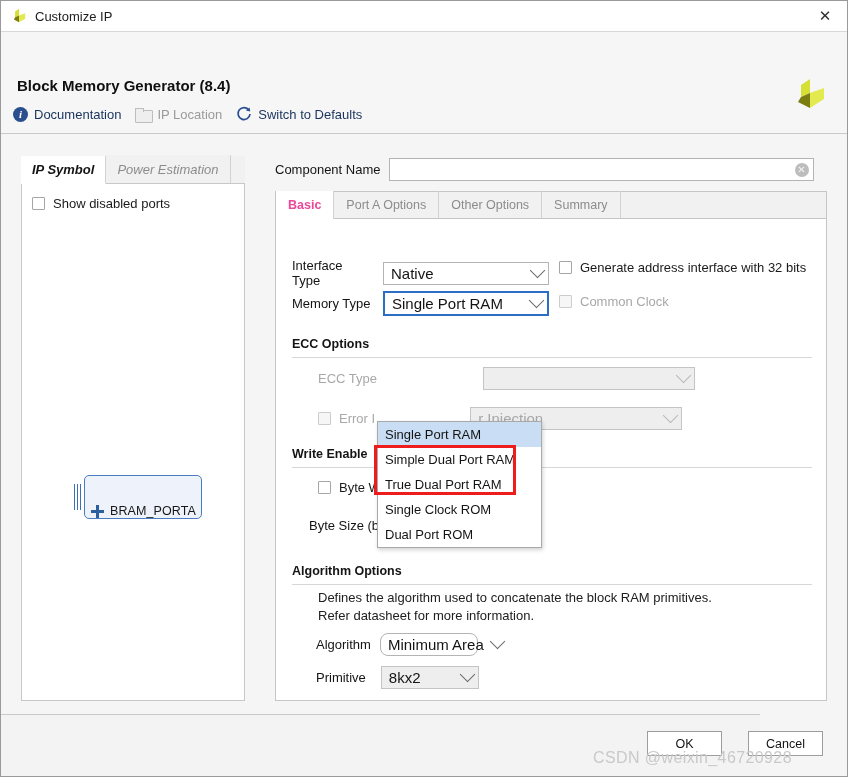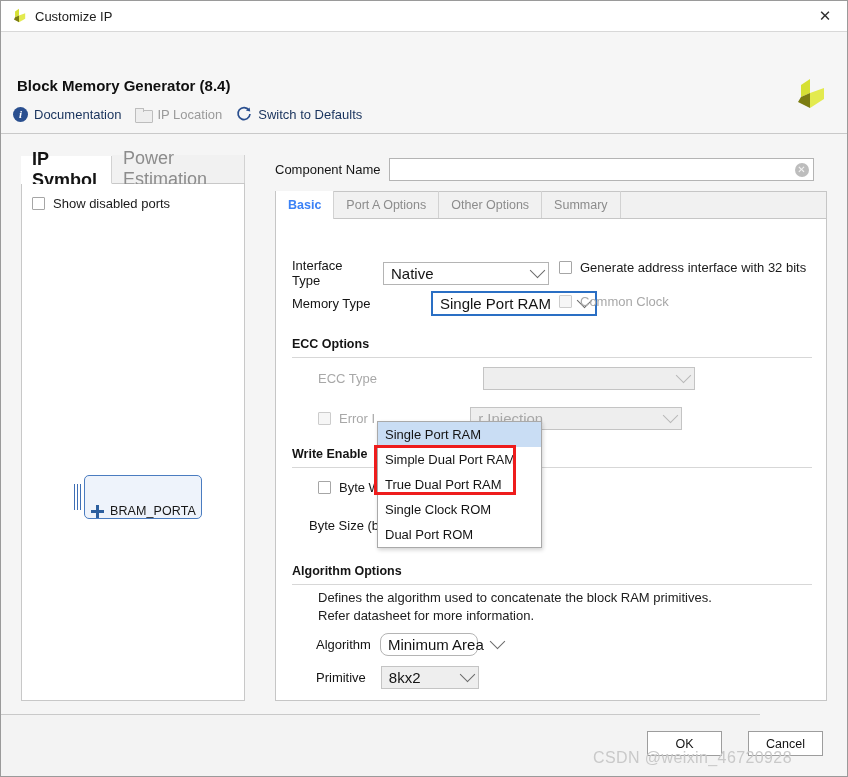--- a/index.html
+++ b/index.html
@@ -104,23 +104,23 @@
   }
   .ltabs {
     position: relative; height: 28px;
     border-bottom: 1px solid #c8c8c8;
     background: #f1f1f1;
     display: flex; align-items: flex-end;
   }
   .ltab {
     height: 28px; padding: 0 11px;
     display: flex; align-items: center;
-    font-size: 18px; color: #8c8c8c;
+    font-size: 13px; color: #8c8c8c;
     border-right: 1px solid #d2d2d2;
-    cursor: pointer; background: #f1f1f1;
+    cursor: pointer; background: #f1f1f1; font-style: italic;
   }
   .ltab.active {
     background: #ffffff; color: #141414; font-weight: bold;
     border-bottom: 1px solid #ffffff;
     margin-bottom: -1px;
   }
   .lbody {
     position: absolute; left: 0; top: 28px;
     width: 224px; height: 517px;
     background: #ffffff;
@@ -206,21 +206,21 @@
     display: flex; align-items: flex-end;
   }
   .rtab {
     height: 27px; padding: 0 12px;
     display: flex; align-items: center;
     font-size: 12.5px; color: #8c8c8c;
     border-right: 1px solid #d2d2d2;
     cursor: pointer;
   }
   .rtab.active {
-    background: #ffffff; color: #3b82f6; font-weight: bold;
+    background: #ffffff; color: #ec4899; font-weight: bold;
     margin-bottom: -1px; height: 28px;
   }
 
   .form { position: relative; padding: 0; }
 
   .row { position: absolute; display: flex; align-items: center; }
   .flabel { font-size: 13px; color: #141414; }
   .flabel.disabled { color: #a8a8a8; }
 
   .combo {
@@ -394,21 +394,21 @@
               <span class="cval">Native</span>
               <span class="carat"></span>
             </div>
           </div>
 
           <label class="chk" style="position:absolute; left:283px; top:41px;">
             <span class="box"></span>
             <span>Generate address interface with 32 bits</span>
           </label>
 
-          <div class="row" style="left:16px; top:72px;gap:48px;">
+          <div class="row" style="left:16px; top:72px;">
             <span class="flabel" style="width:82px;">Memory Type</span>
             <div class="combo focused" style="width:166px; margin-left:9px; height:25px;">
               <span class="cval">Single Port RAM</span>
               <span class="carat"></span>
             </div>
           </div>
 
           <label class="chk disabled" style="position:absolute; left:283px; top:75px;">
             <span class="box"></span>
             <span>Common Clock</span>

